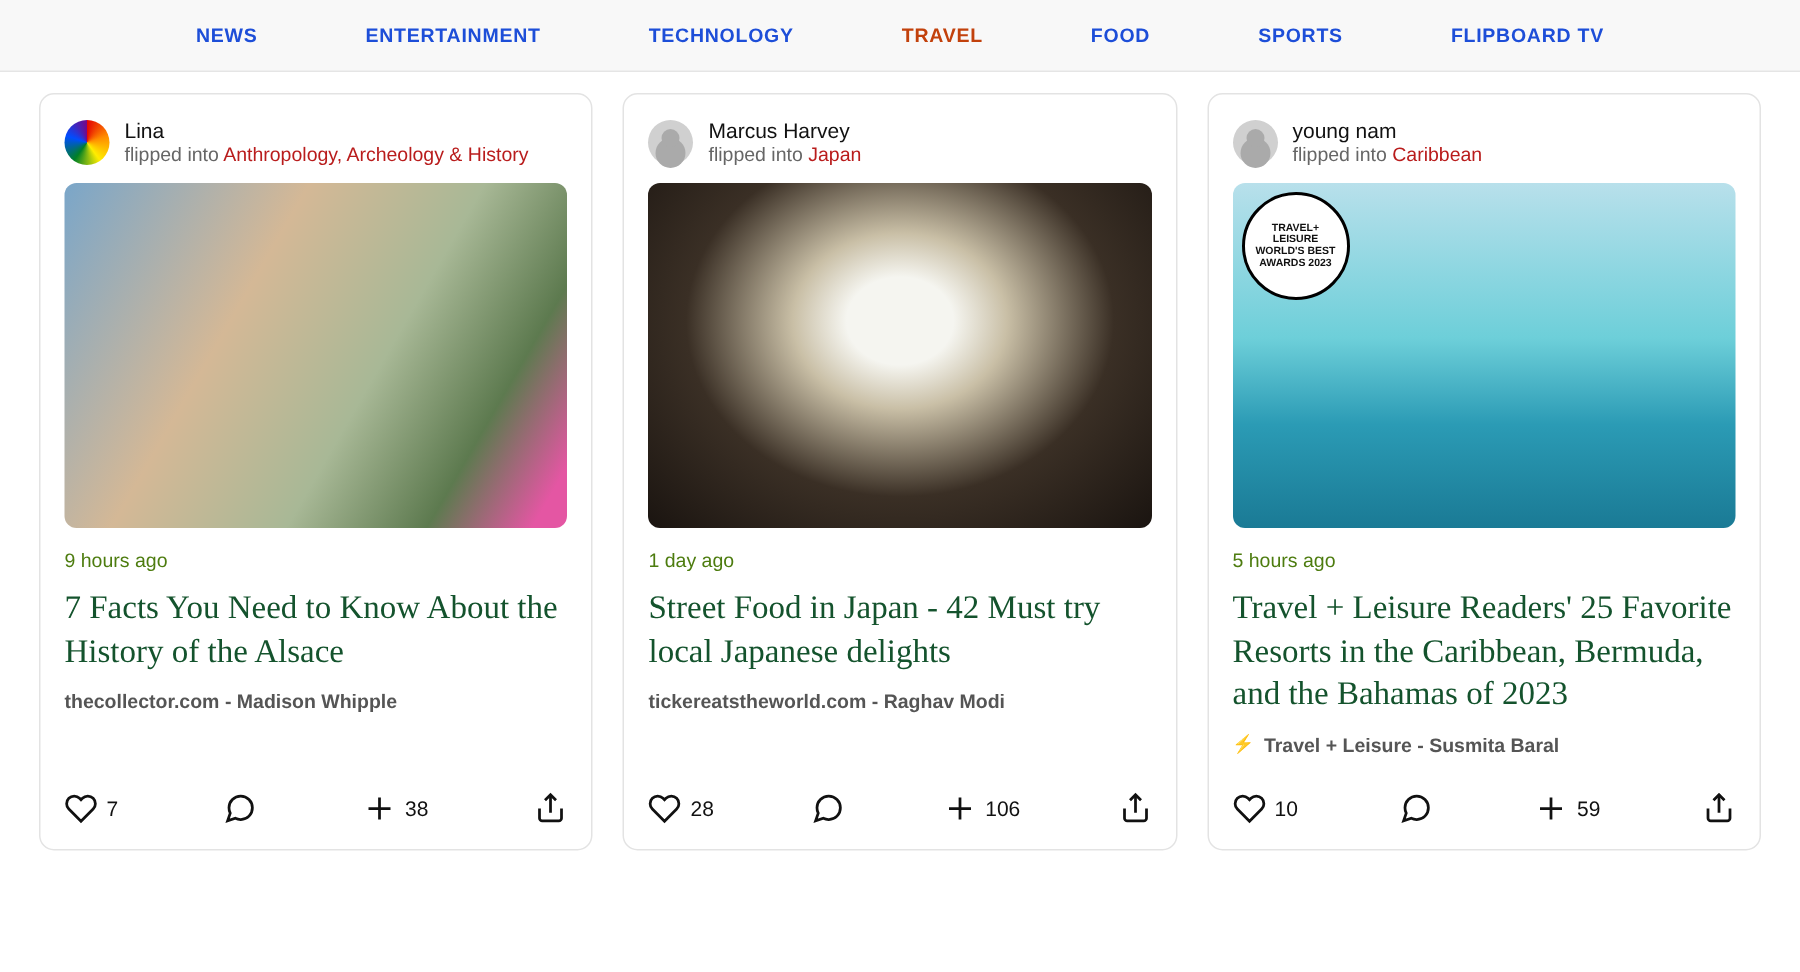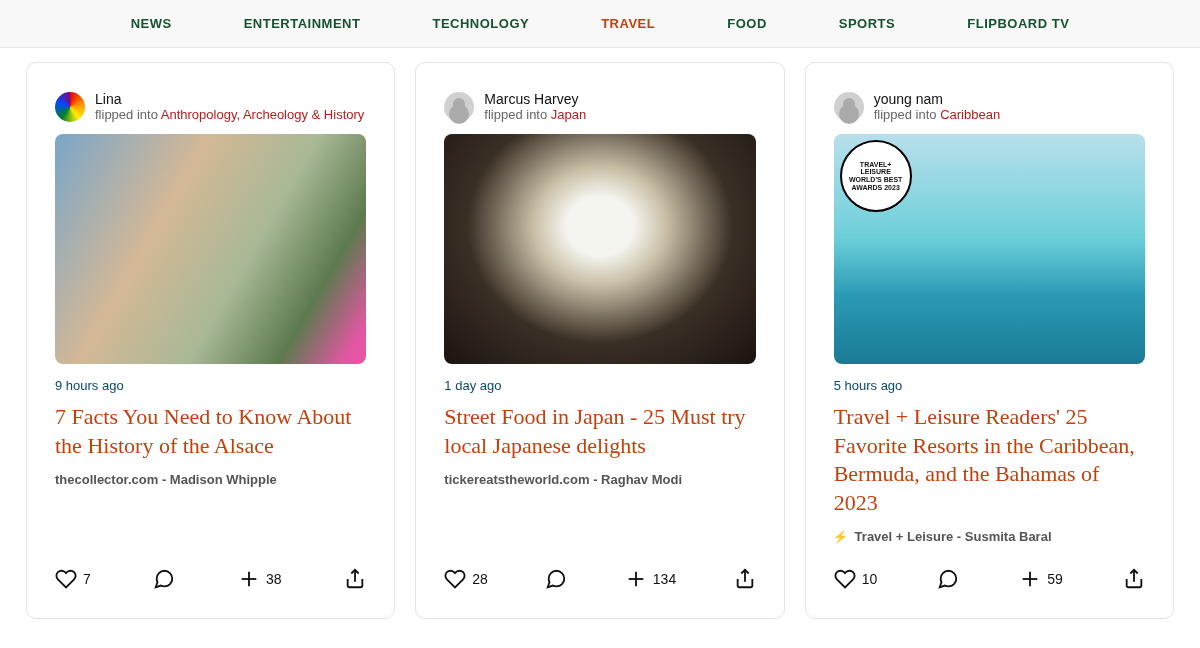--- a/index.html
+++ b/index.html
@@ -1,36 +1,36 @@
 <!DOCTYPE html>
 <html><head>
 <meta charset="utf-8">
 <style>
 * { margin: 0; padding: 0; box-sizing: border-box; }
 body { font-family: -apple-system, BlinkMacSystemFont, "Segoe UI", Helvetica, Arial, sans-serif; background: #fff; color: #111; width: 1200px; }
 .nav { display: flex; justify-content: center; gap: 0; height: 48px; align-items: center; border-bottom: 1px solid #e5e5e5; background: #f8f8f8; }
-.nav-item { font-weight: 800; font-size: 13px; letter-spacing: 0.5px; color: #14532d; padding: 0 36px; cursor: pointer; font-family: Arial, sans-serif; }
+.nav-item { font-weight: 800; font-size: 13px; letter-spacing: 0.5px; color: #1d4ed8; padding: 0 36px; cursor: pointer; font-family: Arial, sans-serif; }
 .nav-item.active { color: #c2410c; }
 .cards { display: flex; gap: 20px; padding: 14px 26px; }
-.card { flex: 1; border: 1px solid #e3e3e3; border-radius: 10px; padding: 28px; display: flex; flex-direction: column; background: #fff; }
+.card { flex: 1; border: 1px solid #e3e3e3; border-radius: 10px; padding: 16px; display: flex; flex-direction: column; background: #fff; }
 .card-head { display: flex; align-items: center; gap: 10px; margin-bottom: 12px; }
 .avatar { width: 30px; height: 30px; border-radius: 50%; background: #ddd; flex-shrink: 0; }
 .avatar.rainbow { background: conic-gradient(#e40303, #ff8c00, #ffed00, #008026, #004dff, #750787); }
 .avatar.grey { background: #d0d0d0; display: flex; align-items: center; justify-content: center; }
 .avatar.grey::before { content: ""; width: 12px; height: 12px; background: #aaa; border-radius: 50%; box-shadow: 0 10px 0 4px #aaa; position: relative; top: -3px; }
 .head-text .username { font-size: 14px; font-weight: 500; color: #111; }
 .head-text .flipped { font-size: 13px; color: #666; }
 .head-text .flipped .mag { color: #b91c1c; }
 .cover { width: 100%; height: 230px; border-radius: 8px; margin-bottom: 14px; position: relative; overflow: hidden; }
 .cover.alsace { background: linear-gradient(120deg, #7aa6c9 0%, #d4b896 35%, #a8b896 60%, #5d7a4f 80%, #e456a3 95%); }
 .cover.japan { background: radial-gradient(ellipse at 50% 40%, #f5f5f0 15%, #c9bfa6 30%, #3a2f25 60%, #1a1410 100%); }
 .cover.resort { background: linear-gradient(180deg, #b8e0eb 0%, #6dcfd9 45%, #2b9bb5 70%, #1a7a95 100%); }
 .badge-circle { position: absolute; top: 6px; left: 6px; width: 72px; height: 72px; border-radius: 50%; background: #fff; border: 2px solid #000; display: flex; align-items: center; justify-content: center; text-align: center; font-size: 7px; font-weight: 700; line-height: 1.1; padding: 6px; }
-.timestamp { font-size: 13px; color: #0c4a6e; margin-bottom: 10px; }
-.title { font-family: Georgia, "Times New Roman", serif; font-size: 22px; font-weight: 500; line-height: 1.3; color: #c2410c; margin-bottom: 12px; }
+.timestamp { font-size: 13px; color: #4d7c0f; margin-bottom: 10px; }
+.title { font-family: Georgia, "Times New Roman", serif; font-size: 22px; font-weight: 500; line-height: 1.3; color: #14532d; margin-bottom: 12px; }
 .source { font-size: 13px; color: #555; display: flex; align-items: center; gap: 6px; font-weight: bold; }
 .bolt { color: #ff3b30; font-size: 12px; }
 .spacer { flex: 1; }
 .actions { display: flex; align-items: center; justify-content: space-between; margin-top: 18px; padding-top: 6px; }
 .action { display: flex; align-items: center; gap: 6px; cursor: pointer; }
 .count { font-size: 14px; color: #111; }
 svg.ico { width: 22px; height: 22px; stroke: #111; stroke-width: 2; fill: none; }
 </style>
 </head>
 <body>
@@ -92,41 +92,41 @@
   <div class="card">
     <div class="card-head">
       <div class="avatar grey"></div>
       <div class="head-text">
         <div class="username">Marcus Harvey</div>
         <div class="flipped"><span>flipped into </span><span class="mag">Japan</span></div>
       </div>
     </div>
     <div class="cover japan"></div>
     <div class="timestamp">1 day ago</div>
-    <div class="title">Street Food in Japan - 25 Must try local Japanese delights</div>
+    <div class="title">Street Food in Japan - 42 Must try local Japanese delights</div>
     <div class="source">tickereatstheworld.com - Raghav Modi</div>
     <div class="spacer"></div>
     <div class="actions">
       <div class="action">
         <svg class="ico" viewBox="0 0 24 24">
             <path d="M20.84 4.61a5.5 5.5 0 0 0-7.78 0L12 5.67l-1.06-1.06a5.5 5.5 0 0 0-7.78 7.78L12 21.23l8.84-8.84a5.5 5.5 0 0 0 0-7.78z"></path>
           </svg>
         <span class="count">28</span>
       </div>
       <div class="action">
         <svg class="ico" viewBox="0 0 24 24">
             <path d="M21 11.5a8.38 8.38 0 0 1-8.5 8.5 8.5 8.5 0 0 1-3.9-.9L3 21l1.9-5.6A8.38 8.38 0 0 1 4 11.5a8.5 8.5 0 0 1 17 0z"></path>
           </svg>
       </div>
       <div class="action">
         <svg class="ico" viewBox="0 0 24 24">
             <line x1="12" y1="4" x2="12" y2="20"></line>
             <line x1="4" y1="12" x2="20" y2="12"></line>
           </svg>
-        <span class="count">134</span>
+        <span class="count">106</span>
       </div>
       <div class="action">
         <svg class="ico" viewBox="0 0 24 24">
             <path d="M4 12v7a2 2 0 0 0 2 2h12a2 2 0 0 0 2-2v-7"></path>
             <polyline points="16 6 12 2 8 6"></polyline>
             <line x1="12" y1="2" x2="12" y2="15"></line>
           </svg>
       </div>
     </div>
   </div>

